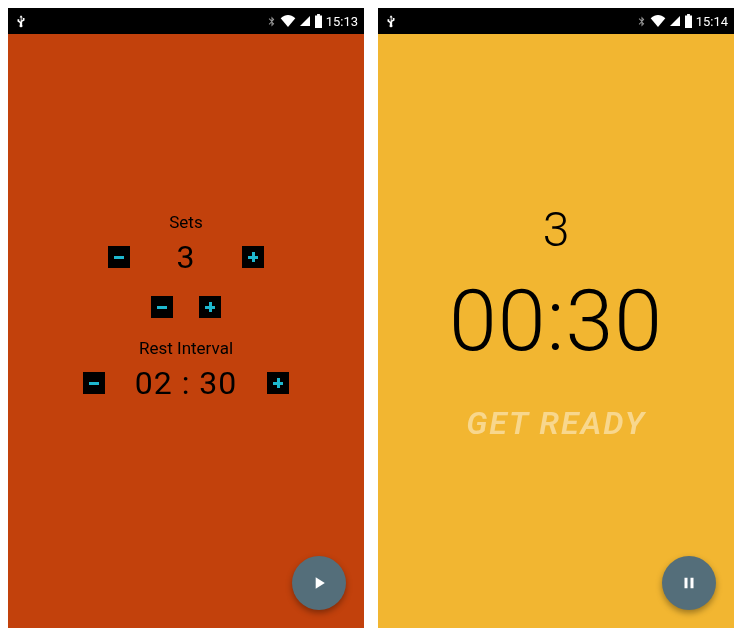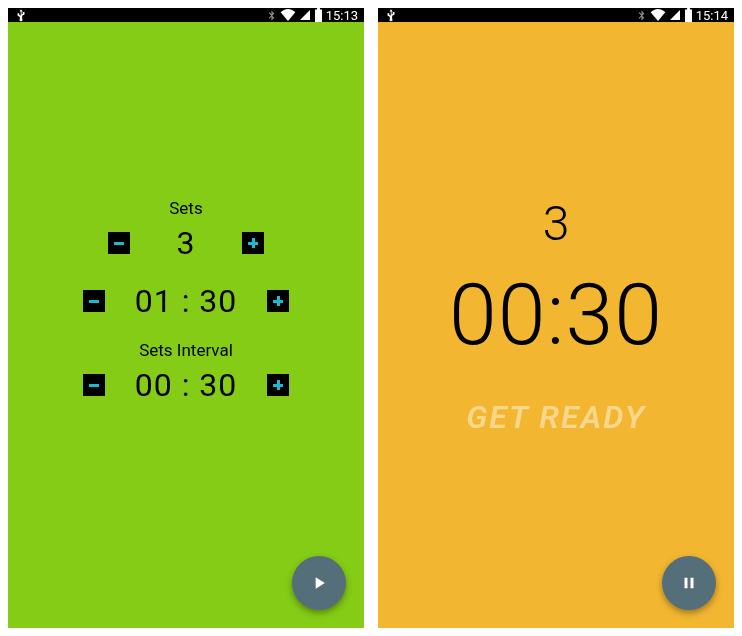--- a/index.html
+++ b/index.html
@@ -13,39 +13,39 @@
     font-family: Roboto, Arial, sans-serif;
   }
   .phone {
     flex: 1;
     display: flex;
     flex-direction: column;
     position: relative;
     overflow: hidden;
   }
   .statusbar {
-    height: 14px;
+    height: 26px;
     background: #000;
     color: #fff;
     display: flex;
     align-items: center;
     padding: 4px 6px;
     font-size: 12px;
   }
   .statusbar .left { flex: 0 0 auto; display:flex; align-items:center; }
   .statusbar .spacer { flex: 1; }
   .statusbar .right { flex: 0 0 auto; display:flex; align-items:center; gap:3px; }
   .statusbar svg { display:block; }
   .screen {
     flex: 1;
     position: relative;
     display: flex;
     flex-direction: column;
   }
-  .screen.cyan { background: #84cc16; align-items: center; }
+  .screen.cyan { background: #c2410c; align-items: center; }
   .screen.amber { background: #f2b631; }
 
   
   .config {
     flex: 1;
     display: flex;
     flex-direction: column;
     align-items: center;
     justify-content: center;
     gap: 12px;
@@ -194,35 +194,34 @@
               <div class="vbar"></div>
             </div>
         </div>
       </div>
 
       <div class="group">
         <div class="stepper-row">
           <div class="sq-btn minus">
               <div class="bar"></div>
             </div>
-          <div class="big-value time">01 : 30</div>
           <div class="sq-btn plus">
               <div class="hbar"></div>
               <div class="vbar"></div>
             </div>
         </div>
       </div>
 
       <div class="group">
-        <div class="group-label">Sets Interval</div>
+        <div class="group-label">Rest Interval</div>
         <div class="stepper-row">
           <div class="sq-btn minus">
               <div class="bar"></div>
             </div>
-          <div class="big-value time">00 : 30</div>
+          <div class="big-value time">02 : 30</div>
           <div class="sq-btn plus">
               <div class="hbar"></div>
               <div class="vbar"></div>
             </div>
         </div>
       </div>
 
     </div>
 
     <div class="fab">

